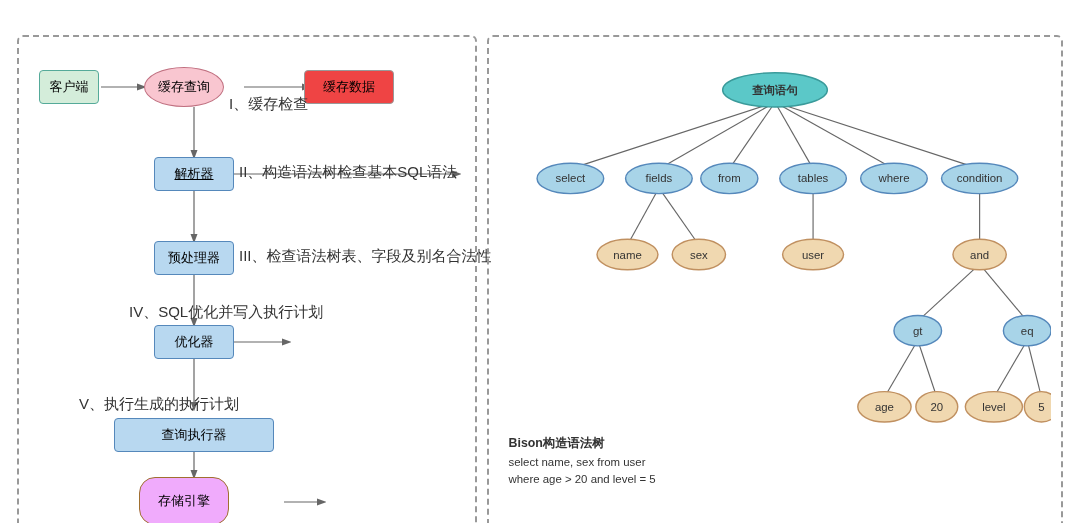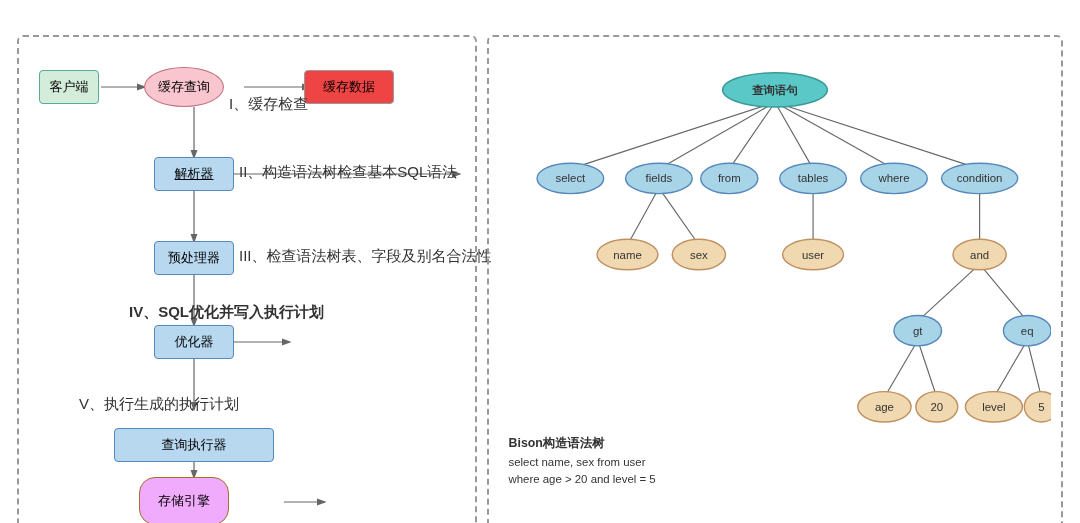--- a/index.html
+++ b/index.html
@@ -216,26 +216,26 @@
       <div class="box box-blue" style="left:125px; top:194px;font-family:Liberation Mono, monospace;">
         <span>预处理器</span>
       </div>
 
       <div class="label-text" style="left:210px; top:200px;">III、检查语法树表、字段及别名合法性</div>
 
       <div class="box box-blue" style="left:125px; top:278px;">
         <span>优化器</span>
       </div>
 
-      <div class="label-text" style="left:100px; top:256px;font-weight:bold;">IV、SQL优化并写入执行计划</div>
+      <div class="label-text" style="left:100px; top:256px;">IV、SQL优化并写入执行计划</div>
 
 
       <div class="label-text" style="left:50px; top:348px;">V、执行生成的执行计划</div>
 
-      <div class="box box-blue-wide" style="left:85px; top:381px;">
+      <div class="box box-blue-wide" style="left:85px; top:371px;">
         <span>查询执行器</span>
       </div>
 
       <div class="box box-tan" style="left:110px; top:430px; width:90px; height:48px;">
         <span>存储引擎</span>
       </div>
 
 
     </div>
   </div>

